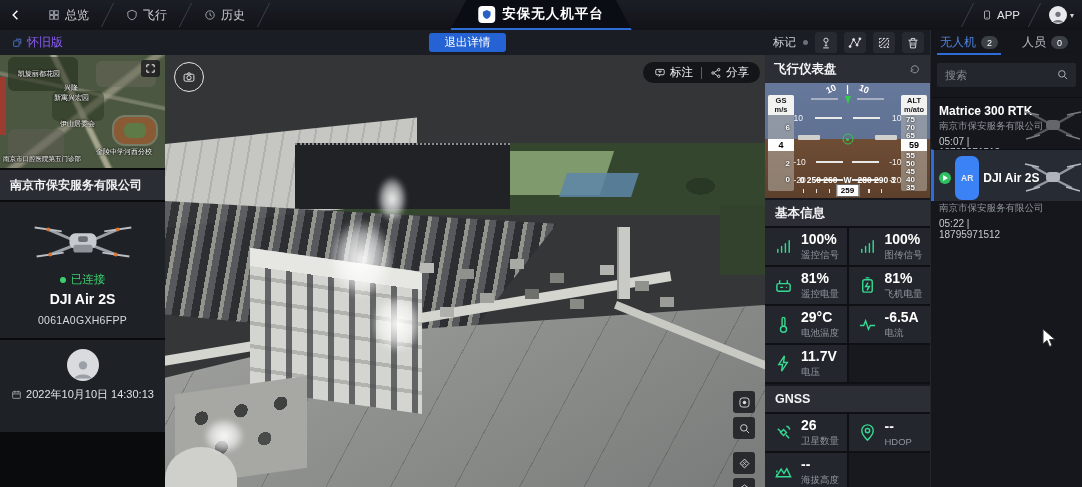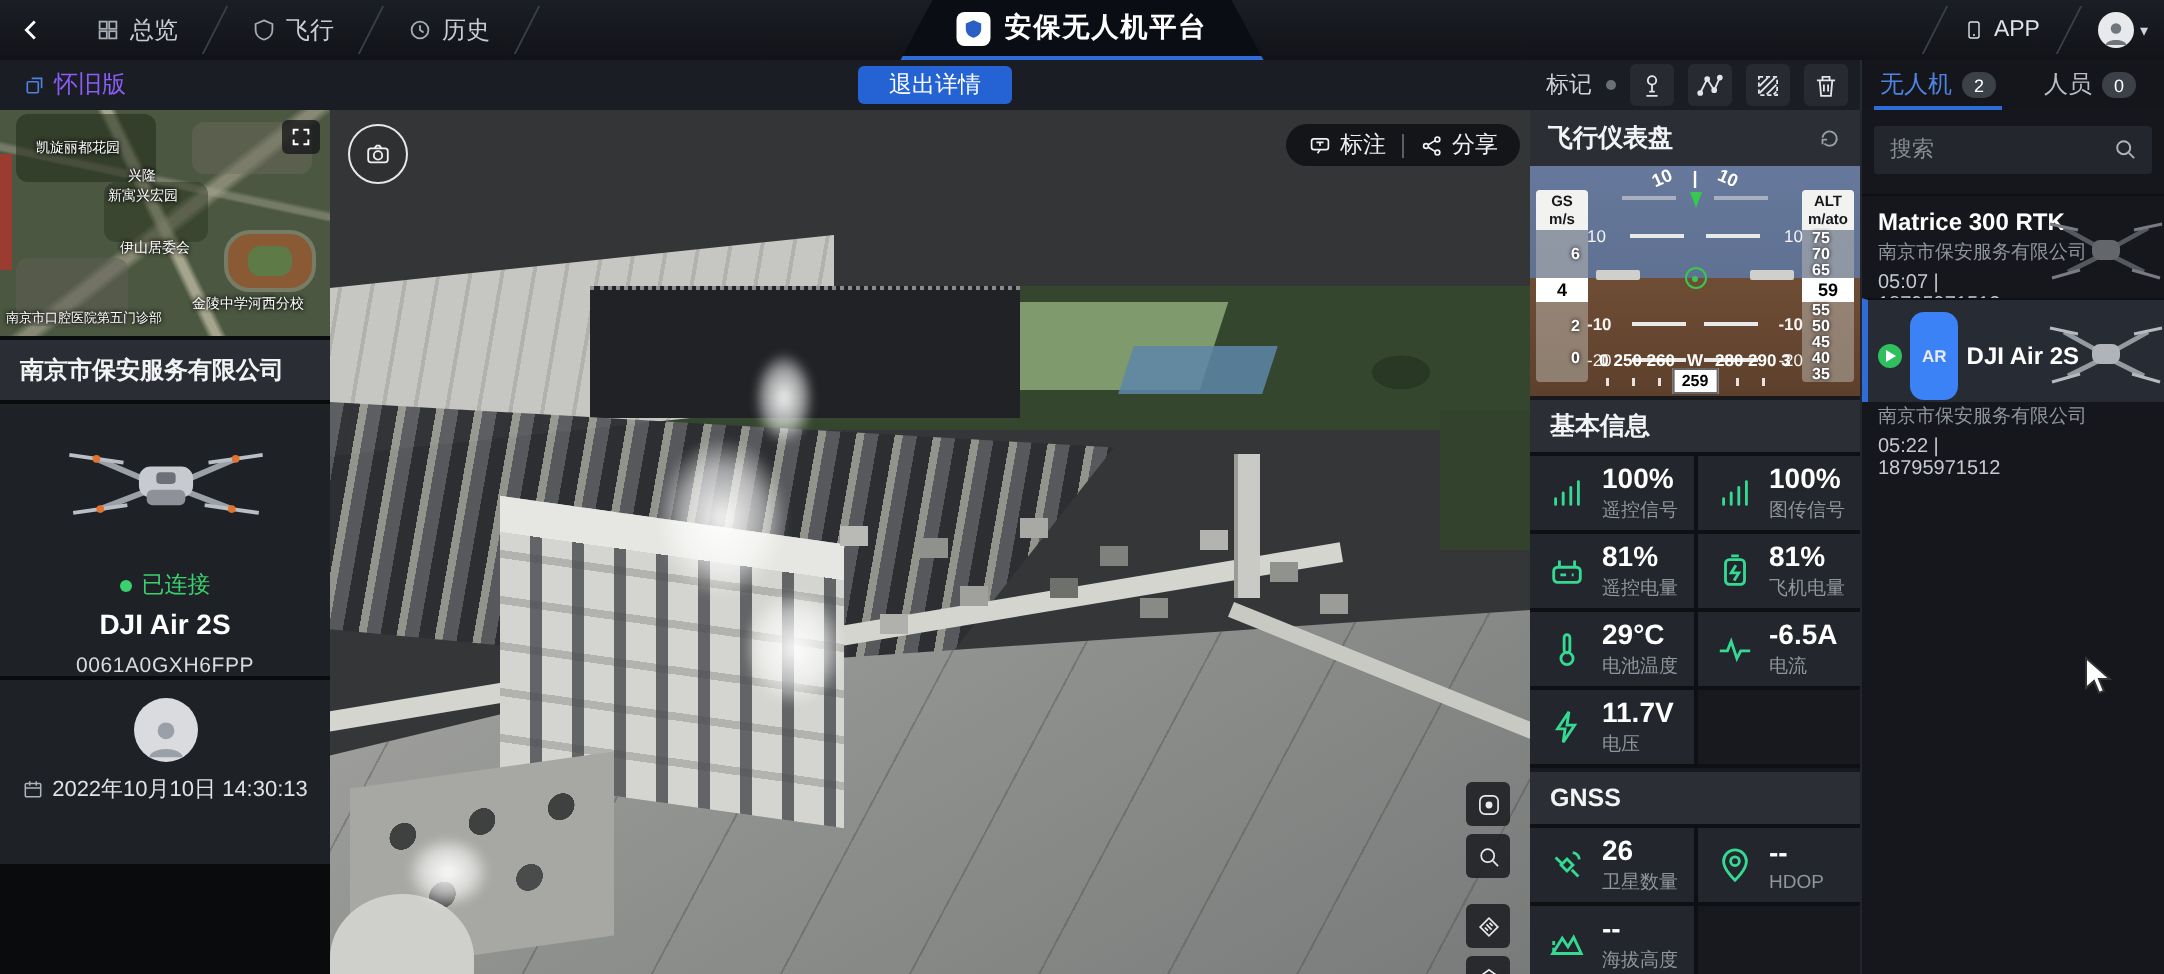--- a/index.html
+++ b/index.html
@@ -58,21 +58,21 @@
   .stadium{position:absolute;left:112px;top:60px;width:42px;height:27px;background:#8a5a35;border-radius:13px;border:2px solid #767c66;}
   .stadium::after{content:"";position:absolute;left:10px;top:6px;right:10px;bottom:6px;background:#5d7a47;border-radius:6px;}
   .mlabel{position:absolute;font-size:7px;color:#fff;text-shadow:0 0 2px #000,0 0 2px #000;white-space:nowrap;}
   .expand{position:absolute;right:5px;top:5px;width:19px;height:17px;background:rgba(22,22,26,.78);border-radius:3px;
           display:flex;align-items:center;justify-content:center;cursor:pointer;}
   .expand svg{width:11px;height:11px;stroke:#fff;stroke-width:1.6;fill:none;}
   .company{position:absolute;left:0;right:0;top:115px;height:30px;background:#2a2d33;display:flex;align-items:center;
            padding-left:10px;font-size:12px;font-weight:bold;color:#f2f3f5;}
   .dronecard{position:absolute;left:0;right:0;top:147px;height:136px;background:#1e2126;text-align:center;}
   .dronecard svg.big{width:116px;height:58px;margin:10px auto 0;}
-  .statusrow{display:flex;justify-content:center;align-items:center;gap:5px;margin-top:15px;font-size:11.5px;color:#3ad06e;}
+  .statusrow{display:flex;justify-content:center;align-items:center;gap:5px;margin-top:2px;font-size:11.5px;color:#3ad06e;}
   .gdot{width:6px;height:6px;border-radius:50%;background:#3ad06e;}
   .model{margin-top:4px;font-size:14px;font-weight:bold;color:#fff;}
   .serial{margin-top:7px;font-size:10.5px;color:#d8dbdf;letter-spacing:.3px;}
   .personcard{position:absolute;left:0;right:0;top:285px;height:92px;background:#1e2126;text-align:center;}
   .pavatar{width:32px;height:32px;border-radius:50%;background:#d9dbde;margin:9px auto 0;overflow:hidden;display:flex;align-items:flex-end;justify-content:center;}
   .phone{margin-top:5px;font-size:13px;font-weight:bold;color:#fff;}
   .daterow{display:flex;justify-content:center;align-items:center;gap:4px;margin-top:6px;font-size:11px;color:#dfe2e6;}
   .daterow svg{width:11px;height:11px;stroke:#aeb3ba;fill:none;stroke-width:1.4;}
   
   .video{position:absolute;left:165px;top:55px;width:600px;height:432px;background:#353638;overflow:hidden;}
@@ -145,21 +145,21 @@
   .bank{position:absolute;top:1px;left:0;right:0;display:flex;justify-content:center;gap:10px;font-size:9px;color:#fff;font-weight:bold;}
   .bank .bl{transform:rotate(-24deg);}
   .bank .br{transform:rotate(24deg);}
   .needle{position:absolute;left:50%;top:13px;width:0;height:0;border-left:3px solid transparent;
           border-right:3px solid transparent;border-top:8px solid #37c84f;transform:translateX(-50%);}
   .rung{position:absolute;left:50%;transform:translateX(-50%);width:108px;display:flex;align-items:center;
         justify-content:space-between;font-size:8.5px;color:#f4f4f4;}
   .rung i{height:1.5px;background:#e9e9e9;width:27px;}
   .rung.p20{top:11px;opacity:.5;width:132px;}
   .rung.p10{top:30px;}
-  .rung.m10{top:74px;font-weight:bold;}
+  .rung.m10{top:74px;}
   .rung.m20{top:92px;}
   .wing{position:absolute;top:52px;width:22px;height:5px;background:#cfd0cc;border-radius:1px;}
   .wing.l{left:33px;} .wing.r{right:33px;}
   .ctr{position:absolute;left:50%;top:56px;transform:translate(-50%,-50%);width:9px;height:9px;
        border:1.5px solid #37c84f;border-radius:50%;}
   .ctr::after{content:"";position:absolute;left:50%;top:50%;width:3px;height:3px;background:#37c84f;border-radius:50%;transform:translate(-50%,-50%);}
   .tape{position:absolute;top:12px;width:26px;height:96px;background:rgba(190,188,180,.5);border-radius:2px;font-size:8px;color:#fff;}
   .tape.l{left:3px;} .tape.r{right:3px;}
   .tape-hdr{position:absolute;top:0;left:0;right:0;height:20px;background:#f2f2f0;color:#16181c;font-weight:bold;
             font-size:7.5px;text-align:center;line-height:9px;padding-top:1px;border-radius:2px 2px 0 0;box-sizing:border-box;}

